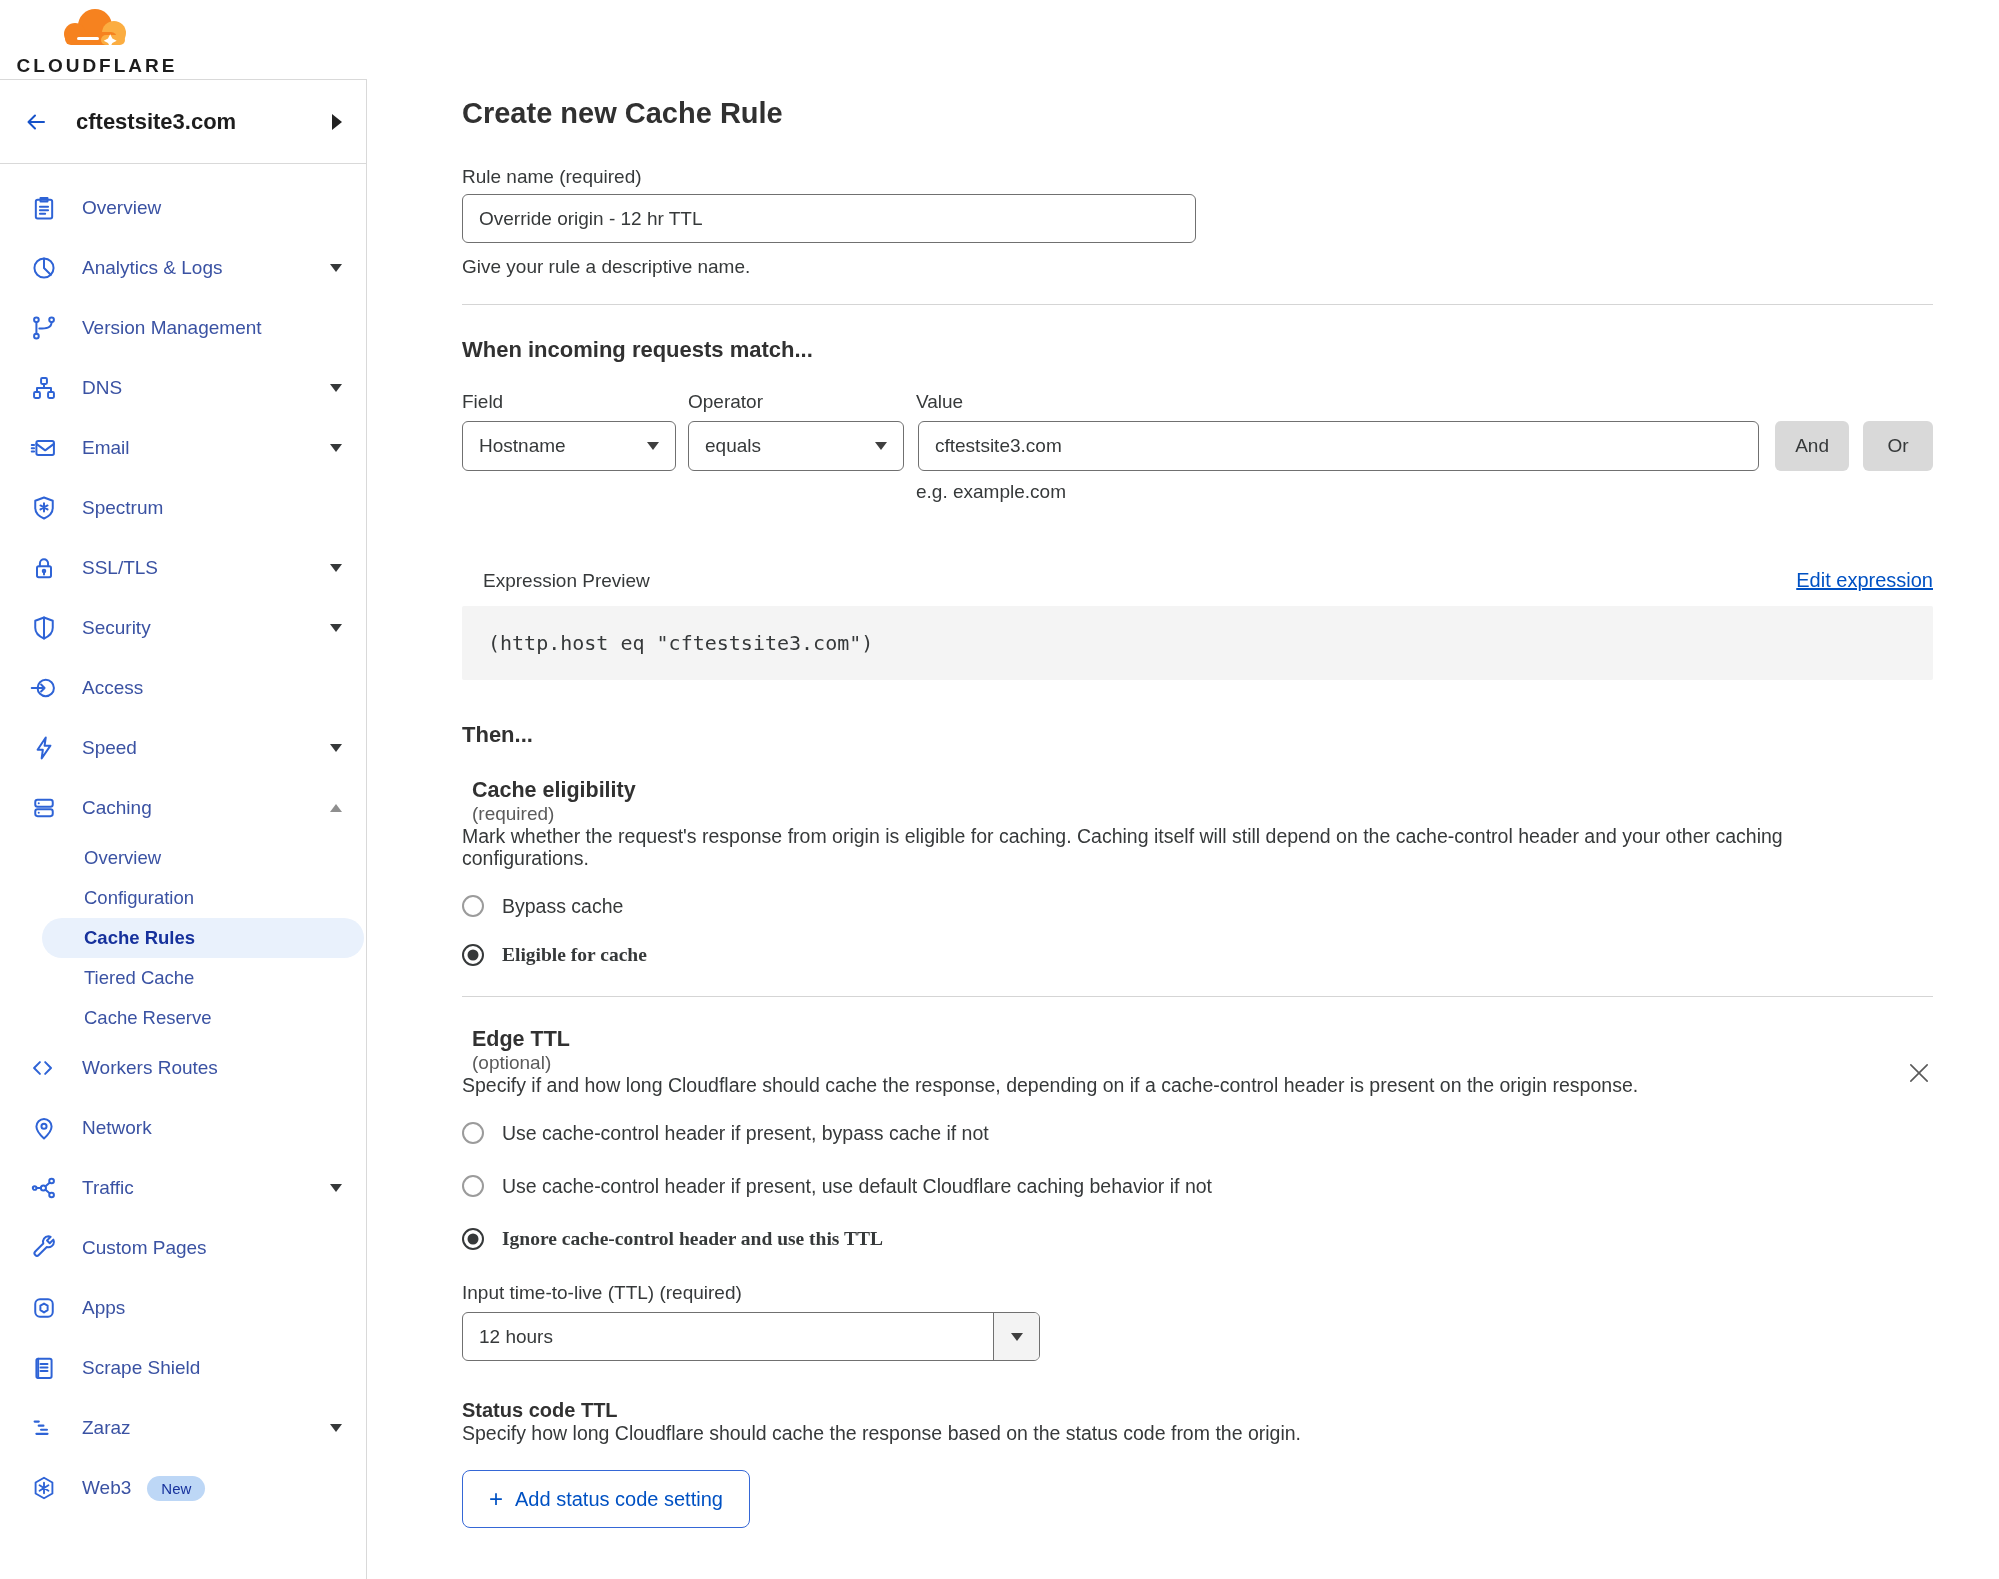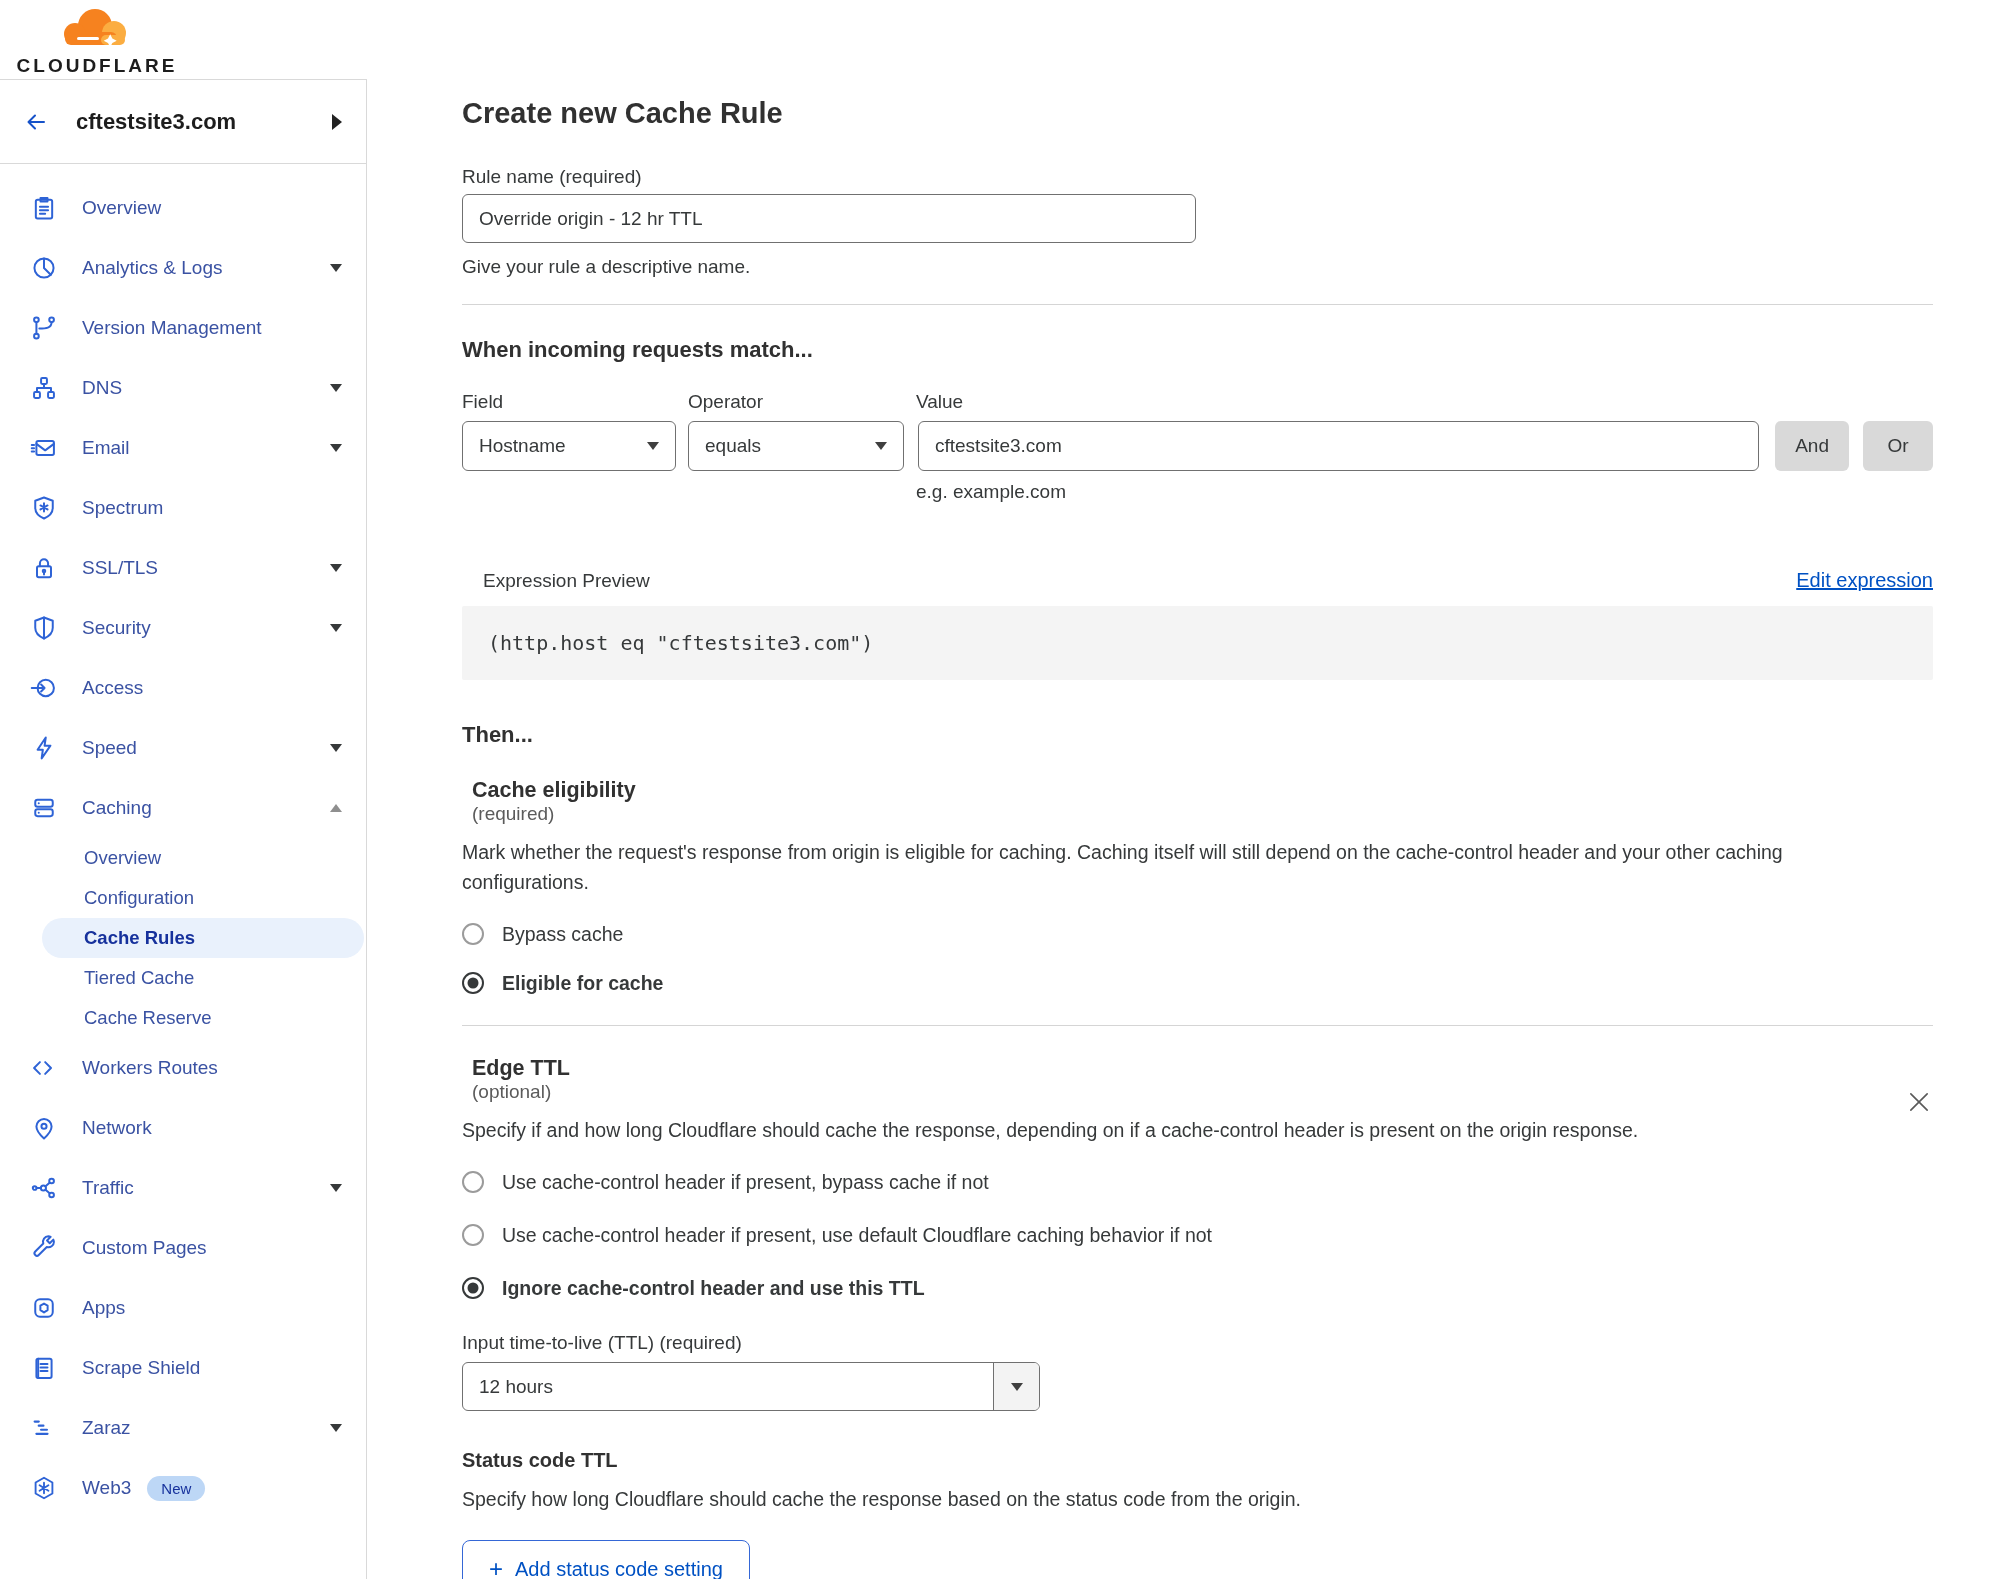--- a/index.html
+++ b/index.html
@@ -82,33 +82,33 @@
   .link { margin-left:auto; font-size:20px; color:#0051c3; text-decoration:underline; cursor:pointer; }
   .code-block {
     margin-top:14px; background:#f4f4f4; border-radius:2px; padding:25px 26px;
     font-family:"DejaVu Sans Mono", monospace; font-size:20px; color:#36393a;
   }
 
   h2.then { margin-top:42px; }
   .subhead-row { display:flex; align-items:baseline; margin-top:30px;flex-direction:column; }
   .subhead { font-size:21.5px; font-weight:700; color:#313131; }
   .subhead-note { font-size:19px; color:#5b5b5b; margin-left:10px; }
-  .desc { font-size:19.5px; color:#36393a; line-height:30px; margin-top:12px; }
+  .desc { font-size:19.5px; color:#36393a; line-height:22px; }
   .cache-desc { max-width:1450px; }
   .edge-desc { max-width:1240px; }
 
   .radio-row { display:flex; align-items:flex-start; margin-top:26px; cursor:pointer; }
   .radio { width:22px; height:22px; border:2px solid #9b9b9b; border-radius:50%; flex:none; position:relative; background:#fff; }
   .radio.checked { border-color:#36393a; }
   .radio.checked::after {
     content:""; position:absolute; left:50%; top:50%; transform:translate(-50%,-50%);
     width:11px; height:11px; border-radius:50%; background:#36393a;
   }
   .radio-label { margin-left:18px; font-size:19.5px; color:#36393a; }
-  .radio-label.bold { font-weight:700; }
+  .radio-label.bold { font-weight:700;font-family:Liberation Serif, serif; }
 
   .edge-section { position:relative; }
   .close-x { position:absolute; right:0; top:32px; width:28px; height:28px; cursor:pointer; }
 
   .ttl-select {
     margin-top:8px; width:578px; height:49px; border:1px solid #707070; border-radius:6px; background:#fff;
     display:flex; align-items:center; overflow:hidden; cursor:pointer;gap:20px;
   }
   .ttl-value { flex:1; padding:0 16px; font-size:19px; color:#36393a; }
   .ttl-arrow { width:46px; align-self:stretch; border-left:1px solid #707070; background:#f3f3f3; display:flex; align-items:center; justify-content:center; }

